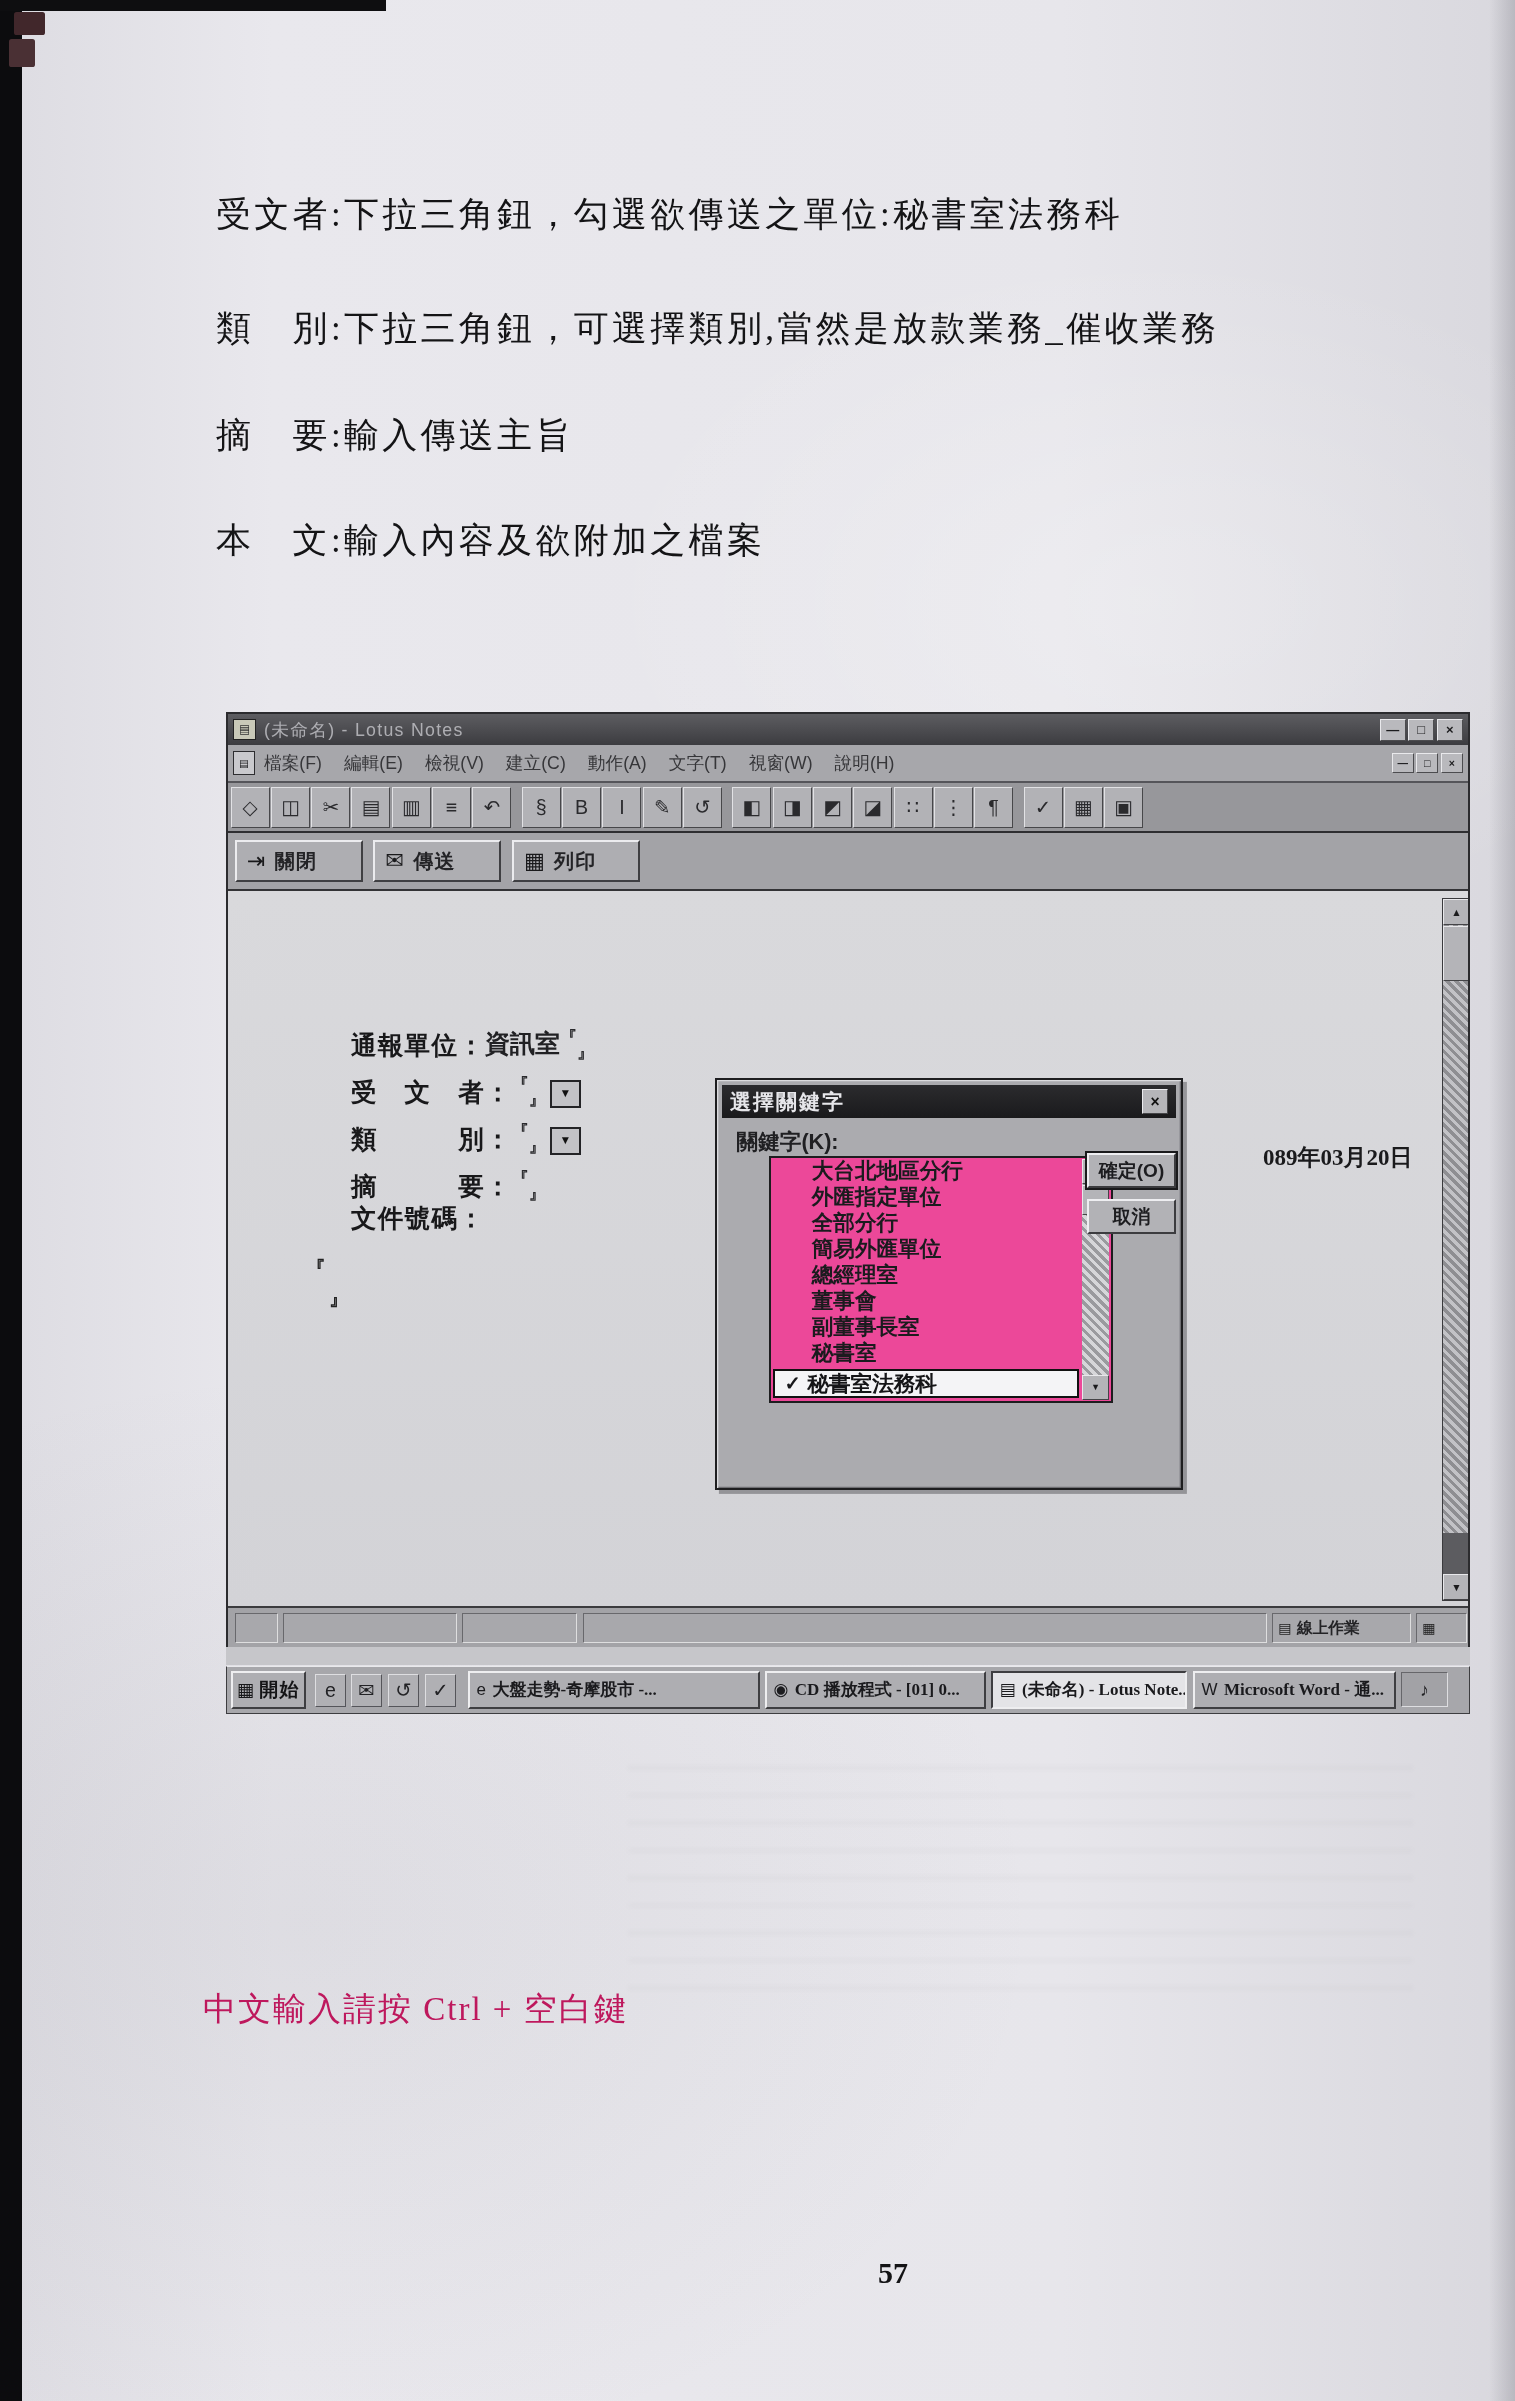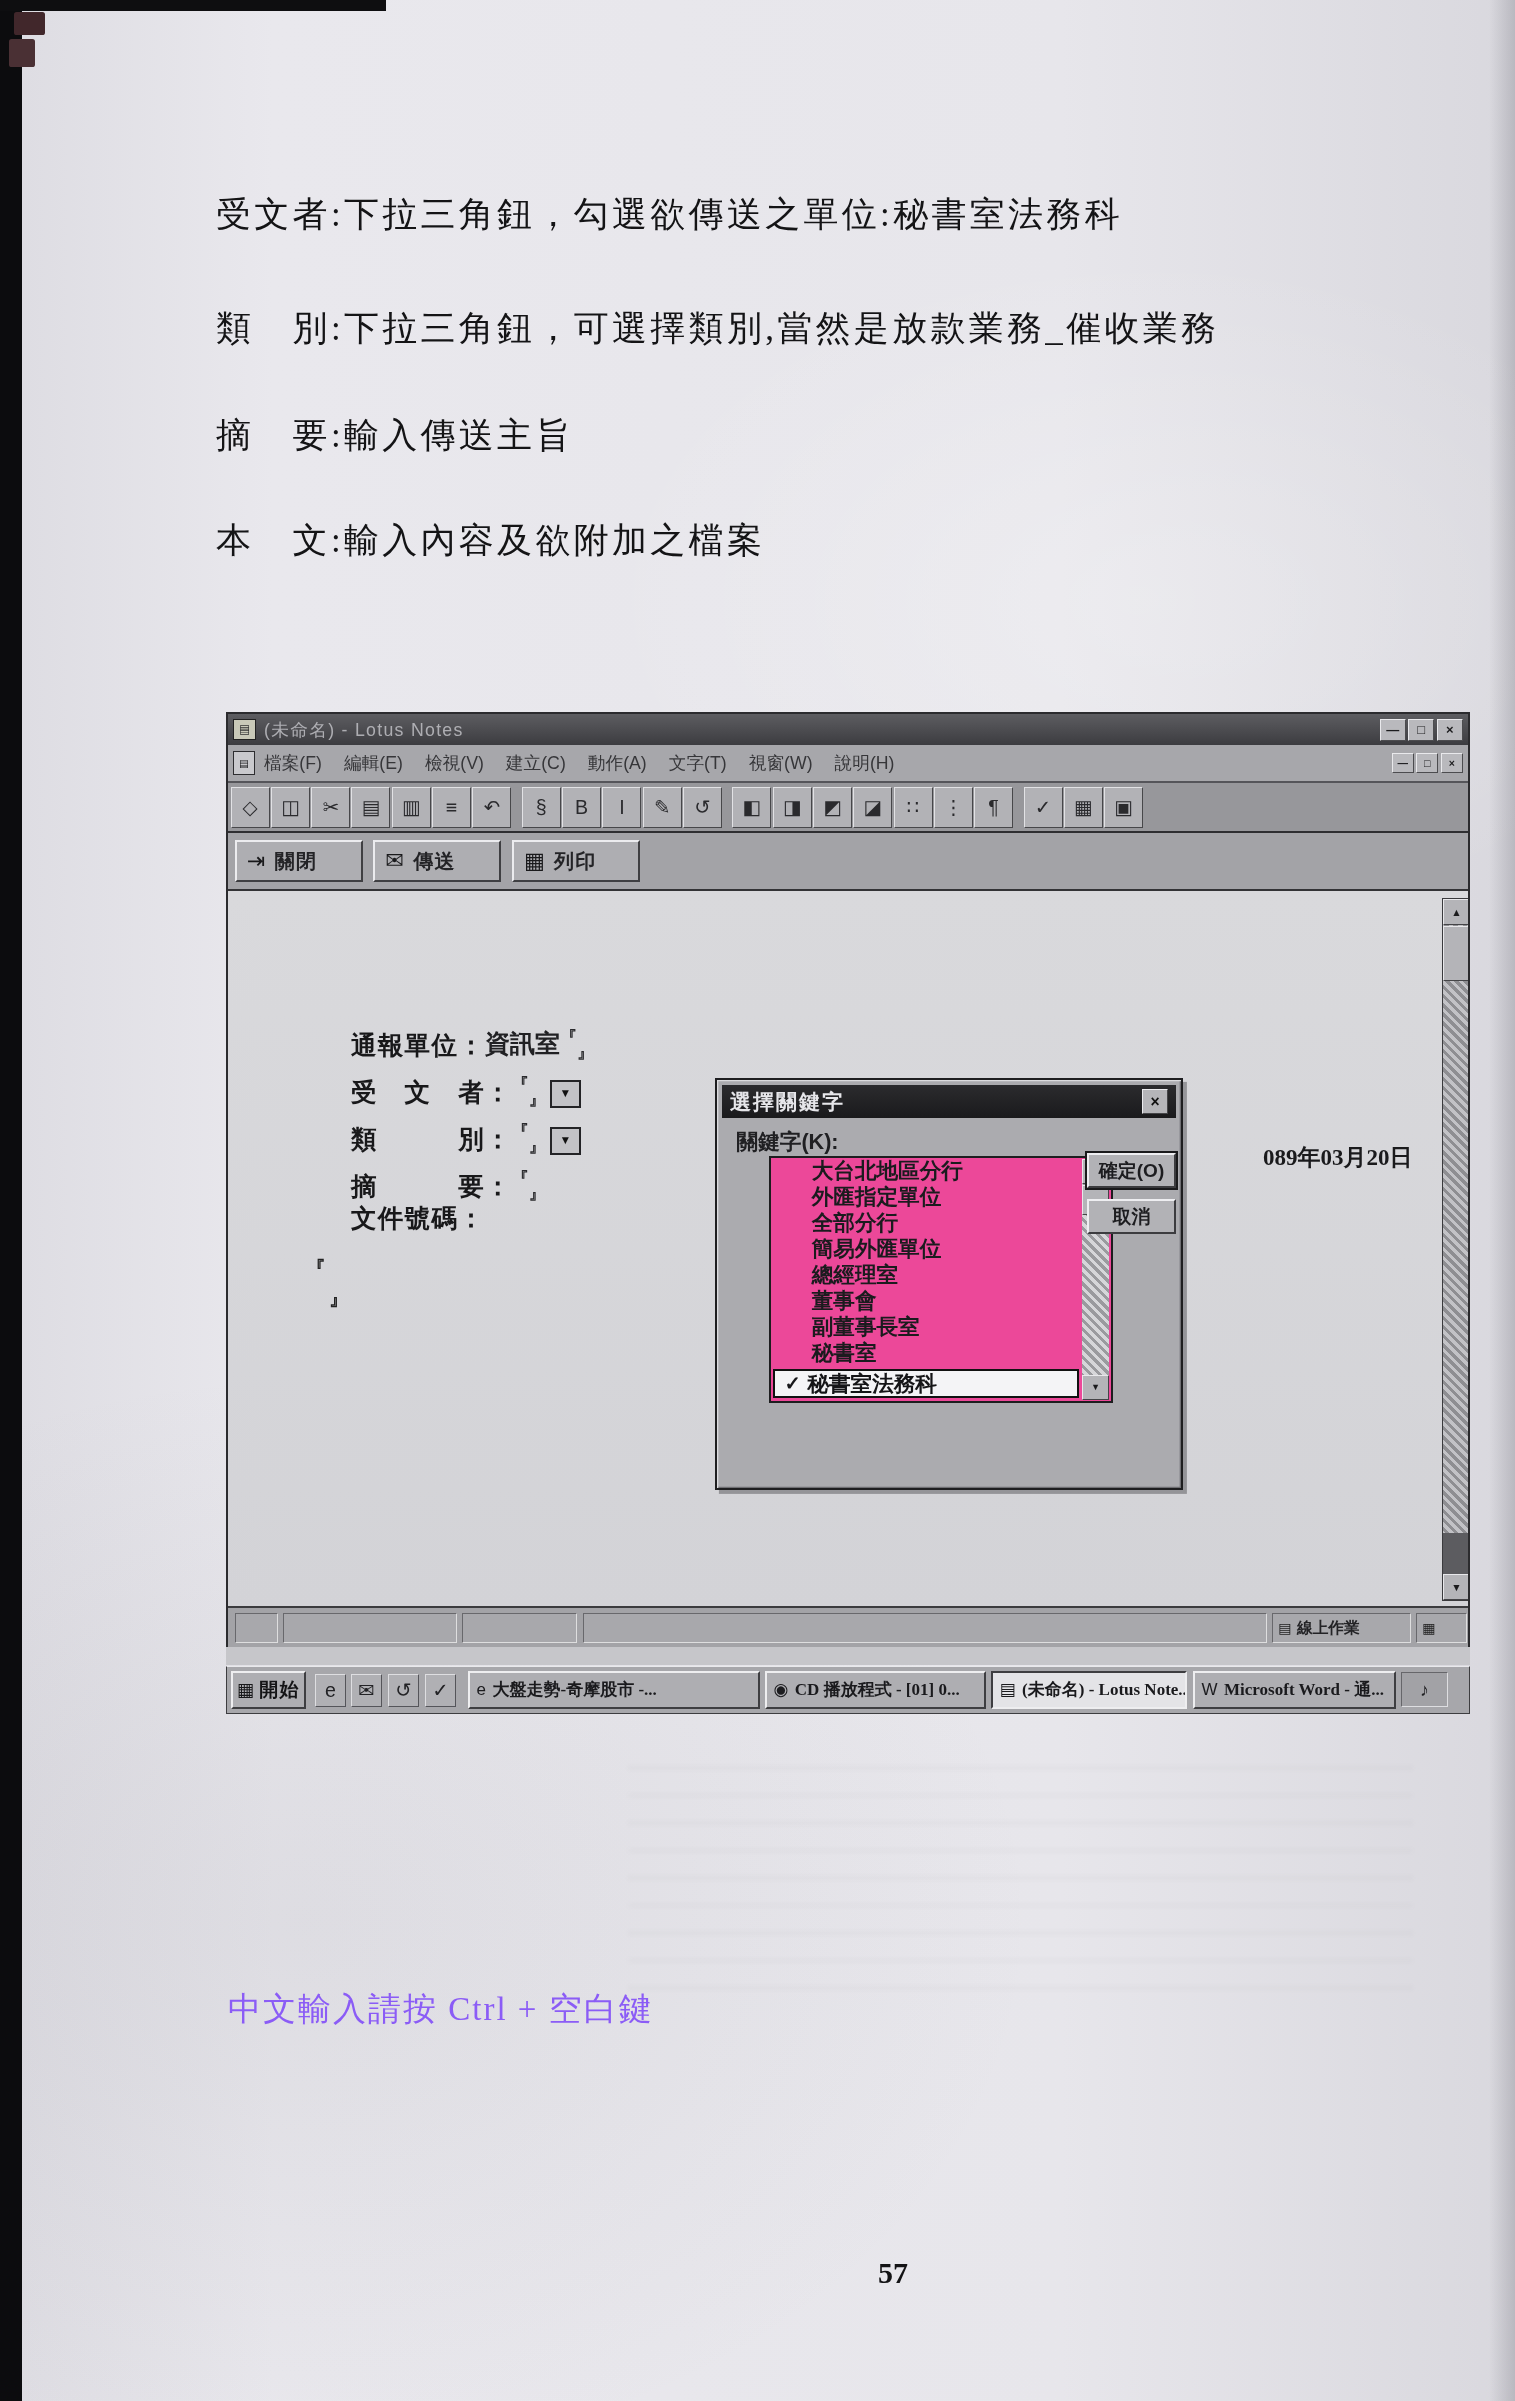--- a/index.html
+++ b/index.html
@@ -84,21 +84,21 @@
   .taskbar{position:absolute;left:0;top:954px;width:1244px;height:48px;background:#a7a7ab;border:1.3px solid;border-color:#e9e9ec #3d3d40 #3d3d40 #3d3d40;box-sizing:border-box;}
   .startbtn{position:absolute;left:3.9px;top:3.9px;width:75px;height:38px;background:#aeaeb2;border:2px solid;border-color:#eeeef0 #3e3e41 #3e3e41 #eeeef0;box-sizing:border-box;display:flex;align-items:center;justify-content:center;gap:5.2px;}
   .startbtn .ico{font-size:18.3px;color:#18181a;}
   .startbtn .lbl{font-size:19px;font-weight:bold;color:#141416;letter-spacing:1.3px;font-family:"Liberation Serif",serif;}
   .qlico{position:absolute;top:6.5px;width:31px;height:33px;display:flex;align-items:center;justify-content:center;font-size:19.6px;color:#232326;background:#b0b0b4;border:1.3px solid;border-color:#dedee1 #55555a #55555a #dedee1;box-sizing:border-box;}
   .tbtn{position:absolute;top:3.9px;height:38px;background:#aeaeb2;border:2px solid;border-color:#eeeef0 #3e3e41 #3e3e41 #eeeef0;box-sizing:border-box;display:flex;align-items:center;gap:6.5px;padding:0 6.5px;overflow:hidden;}
   .tbtn .ico{font-size:17px;color:#1c1c1f;flex:0 0 auto;}
   .tbtn .lbl{font-size:17px;font-weight:bold;color:#1a1a1d;white-space:nowrap;font-family:"Liberation Serif",serif;}
   .tbtn.active{background:#e4e4e7;border-color:#3e3e41 #eeeef0 #eeeef0 #3e3e41;}
   .tray{position:absolute;left:1174px;top:5.2px;width:47px;height:35px;background:#a2a2a6;border:1.3px solid;border-color:#66666a #dedee1 #dedee1 #66666a;box-sizing:border-box;display:flex;align-items:center;justify-content:center;font-size:18.3px;color:#202023;}
-  .footnote{position:absolute;left:228px;top:1987px;font-size:33px;letter-spacing:2px;color:#8b5cf6;filter:blur(0.2px);white-space:nowrap;}
+  .footnote{position:absolute;left:203px;top:1987px;font-size:33px;letter-spacing:2px;color:#be185d;filter:blur(0.2px);white-space:nowrap;}
   .pagenum{position:absolute;left:878px;top:2256px;font-size:30px;font-weight:bold;color:#131315;}
 </style>
 </head>
 <body>
 
 <div class="edge-left"></div>
 <div class="edge-top"></div>
 <div class="mark-a"></div>
 <div class="mark-b"></div>
 <div class="edge-right"></div>

